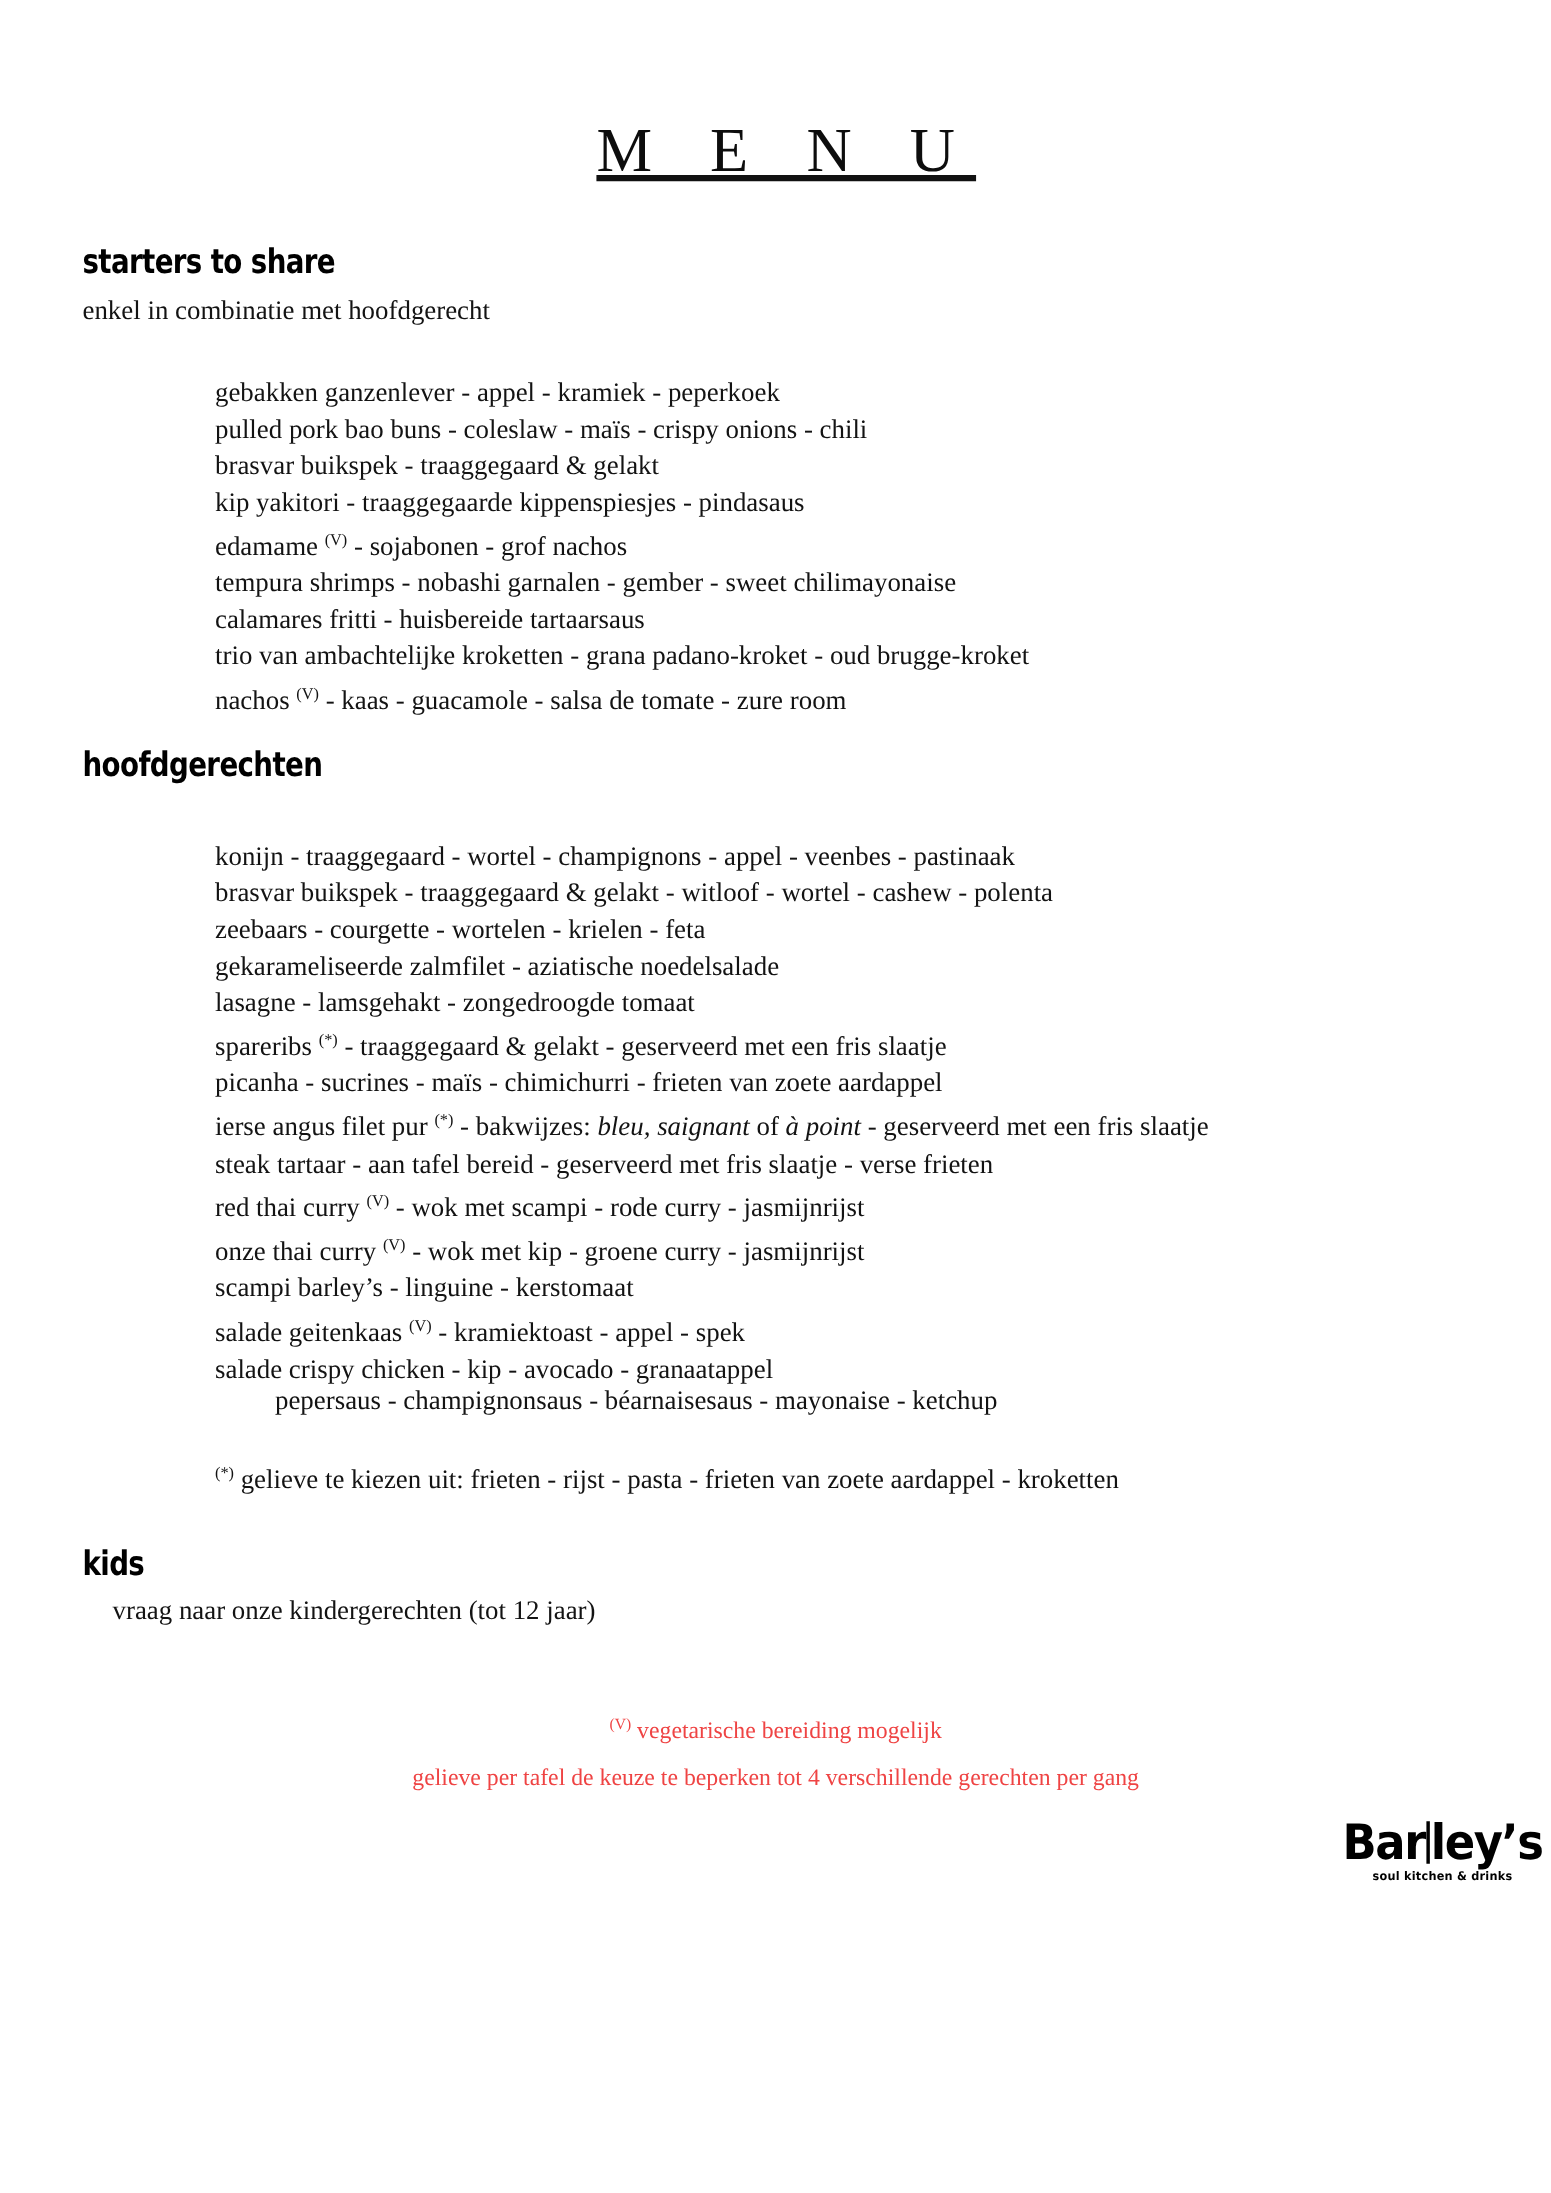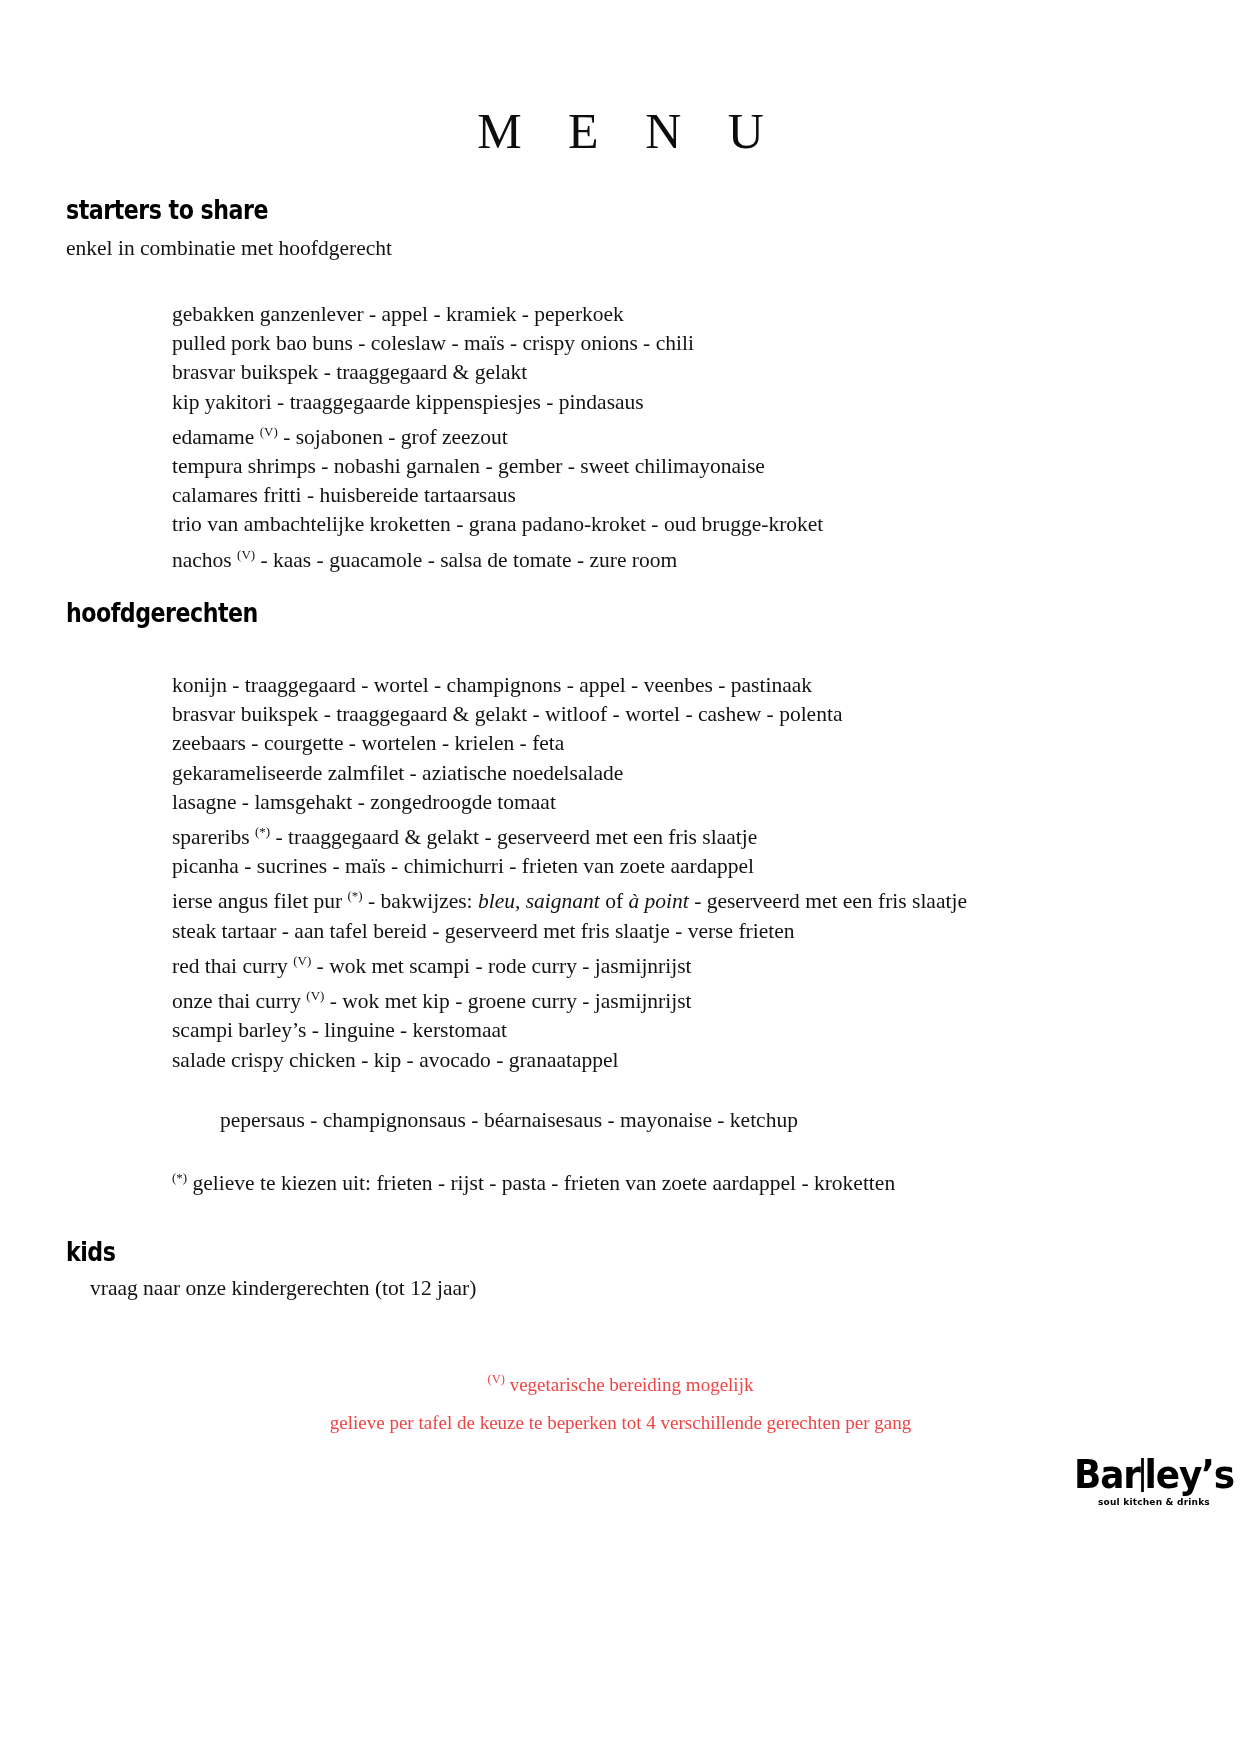--- a/index.html
+++ b/index.html
@@ -12,21 +12,22 @@
     width: 1241px;
     height: 1754px;
     position: relative;
     font-family: "Liberation Serif", "DejaVu Serif", serif;
     color: #111111;
     overflow: hidden;
   }
   .page {
     position: absolute;
     inset: 0;
-    padding: 11px;
+    padding: 0;
+    text-decoration: underline;
   }
 
   
   .menu-title {
     text-align: center;
     font-family: "Liberation Serif", "DejaVu Serif", serif;
     font-size: 50px;
     font-weight: 400;
     letter-spacing: 17px;
     text-indent: 17px;
@@ -173,21 +174,21 @@
   <h1 class="menu-title">M E N U</h1>
 
   <h2 class="section-head sec-starters">starters to share</h2>
   <div class="section-sub sub-starters">enkel in combinatie met hoofdgerecht</div>
 
   <ul class="item-list list-starters">
     <li>gebakken ganzenlever - appel - kramiek - peperkoek</li>
     <li>pulled pork bao buns - coleslaw - maïs - crispy onions - chili</li>
     <li>brasvar buikspek - traaggegaard &amp; gelakt</li>
     <li>kip yakitori - traaggegaarde kippenspiesjes - pindasaus</li>
-    <li><span>edamame </span><span class="sup">(V)</span><span> - sojabonen - grof zeezout</span></li>
+    <li><span>edamame </span><span class="sup">(V)</span><span> - sojabonen - grof nachos</span></li>
     <li>tempura shrimps - nobashi garnalen - gember - sweet chilimayonaise</li>
     <li>calamares fritti - huisbereide tartaarsaus</li>
     <li>trio van ambachtelijke kroketten - grana padano-kroket - oud brugge-kroket</li>
     <li><span>nachos </span><span class="sup">(V)</span><span> - kaas - guacamole - salsa de tomate - zure room</span></li>
   </ul>
 
   <h2 class="section-head sec-mains">hoofdgerechten</h2>
 
   <ul class="item-list list-mains">
     <li>konijn - traaggegaard - wortel - champignons - appel - veenbes - pastinaak</li>
@@ -195,20 +196,21 @@
     <li>zeebaars - courgette - wortelen - krielen - feta</li>
     <li>gekarameliseerde zalmfilet - aziatische noedelsalade</li>
     <li>lasagne - lamsgehakt - zongedroogde tomaat</li>
     <li><span>spareribs </span><span class="sup">(*)</span><span> - traaggegaard &amp; gelakt - geserveerd met een fris slaatje</span></li>
     <li>picanha - sucrines - maïs - chimichurri - frieten van zoete aardappel</li>
     <li><span>ierse angus filet pur </span><span class="sup">(*)</span><span> - bakwijzes: </span><span class="ital">bleu, saignant</span><span> of </span><span class="ital">à point</span><span> - geserveerd met een fris slaatje</span></li>
     <li>steak tartaar - aan tafel bereid - geserveerd met fris slaatje - verse frieten</li>
     <li><span>red thai curry </span><span class="sup">(V)</span><span> - wok met scampi - rode curry - jasmijnrijst</span></li>
     <li><span>onze thai curry </span><span class="sup">(V)</span><span> - wok met kip - groene curry - jasmijnrijst</span></li>
     <li>scampi barley’s - linguine - kerstomaat</li>
+    <li><span>salade geitenkaas </span><span class="sup">(V)</span><span> - kramiektoast - appel - spek</span></li>
     <li>salade crispy chicken - kip - avocado - granaatappel</li>
   </ul>
 
   <div class="sauce-note">pepersaus - champignonsaus - béarnaisesaus - mayonaise - ketchup</div>
 
   <div class="choice-note"><span class="sup">(*)</span><span> gelieve te kiezen uit: frieten - rijst - pasta - frieten van zoete aardappel - kroketten</span></div>
 
   <h2 class="section-head sec-kids">kids</h2>
   <div class="section-sub sub-kids">vraag naar onze kindergerechten (tot 12 jaar)</div>
 

